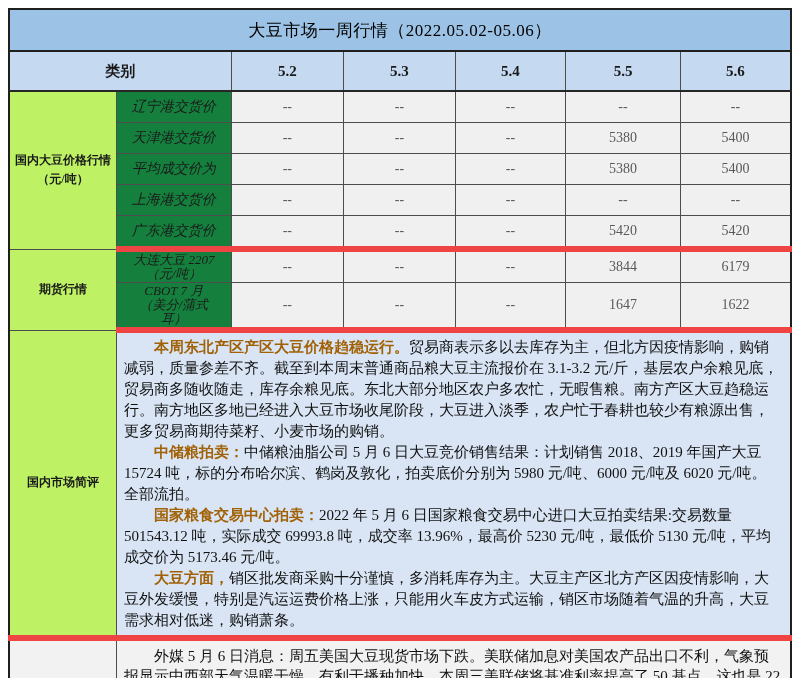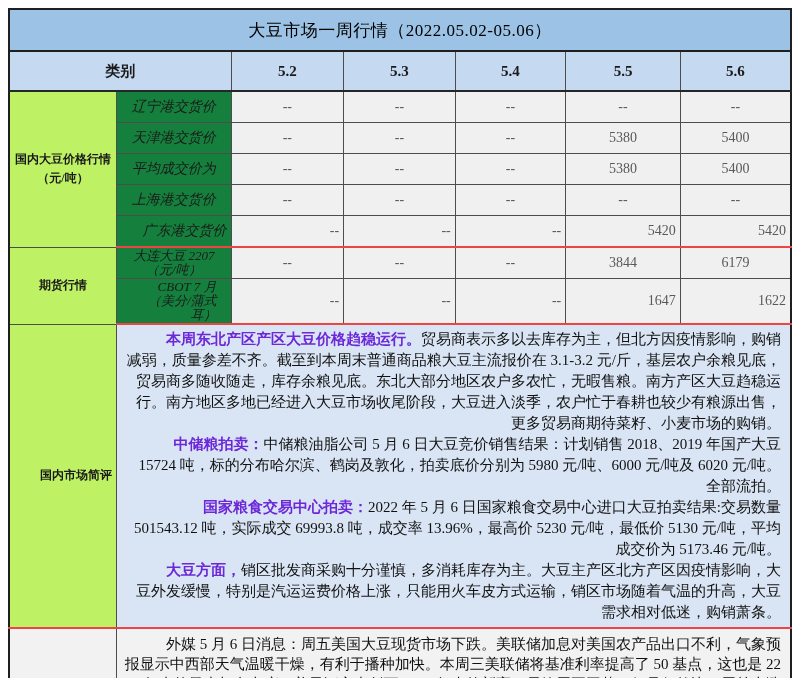--- a/index.html
+++ b/index.html
@@ -11,25 +11,25 @@
      font-size:14px;overflow:hidden;}
   table{border:2px solid #1f1f1f;}
   .title-row td{background:#9CC3E6;height:40px;font-size:17px;font-weight:normal;
      color:#000;border-bottom:2px solid #1f1f1f;letter-spacing:.5px;}
   .header-row td{background:#C5D9F1;height:38px;font-weight:bold;font-size:15px;
      border-bottom:2px solid #262626;margin-left:43px;}
   .label-cell{background:#bef264;font-weight:bold;font-size:12px;line-height:19px;}
   .sub-cell{background:#15803d;font-size:14px;font-style:italic;}
   .sub-cell.small{font-size:13px;line-height:14px;padding:1px 14px;}
   .val-cell{background:#F0F0F0;color:#595959;font-size:14px;height:30px;}
-  .sec-end td{border-bottom:2px solid #ef4444;text-align:right;}
+  .sec-end td{border-bottom:6px solid #ef4444;}
   .commentary-cell{background:#D9E5F4;text-align:left;vertical-align:middle;
      padding:4px 9px 4px 7px;}
   .commentary-cell p{margin:0;text-indent:2em;font-size:15px;line-height:21px;color:#111;}
-  .commentary-cell p b{font-weight:bold;color:#6d28d9;}
+  .commentary-cell p b{font-weight:bold;color:#a16207;}
   .news-cell{background:#F2F2F2;text-align:left;vertical-align:middle;padding:5px 9px 5px 7px;}
   .news-cell p{margin:0;text-indent:2em;font-size:15px;line-height:20px;color:#111;}
   .news-label{background:#F2F2F2;font-weight:normal;}
 </style>
 </head>
 <body>
 
 <div class="sheet">
 <div class="wrap">
 <table>

